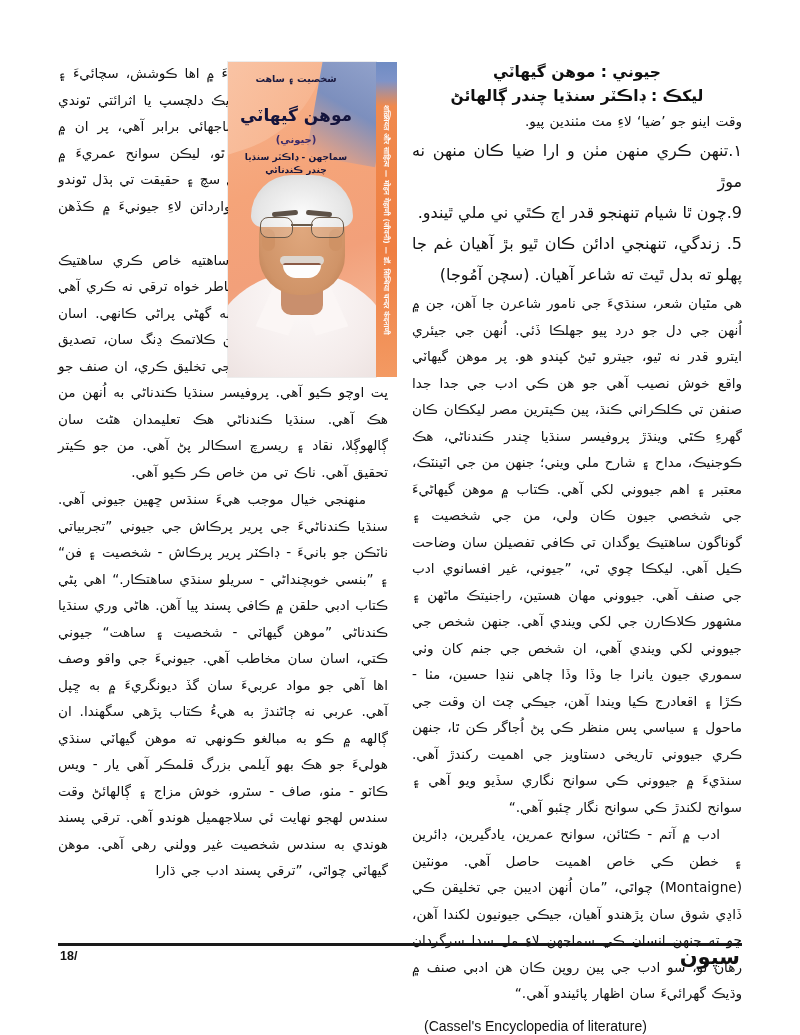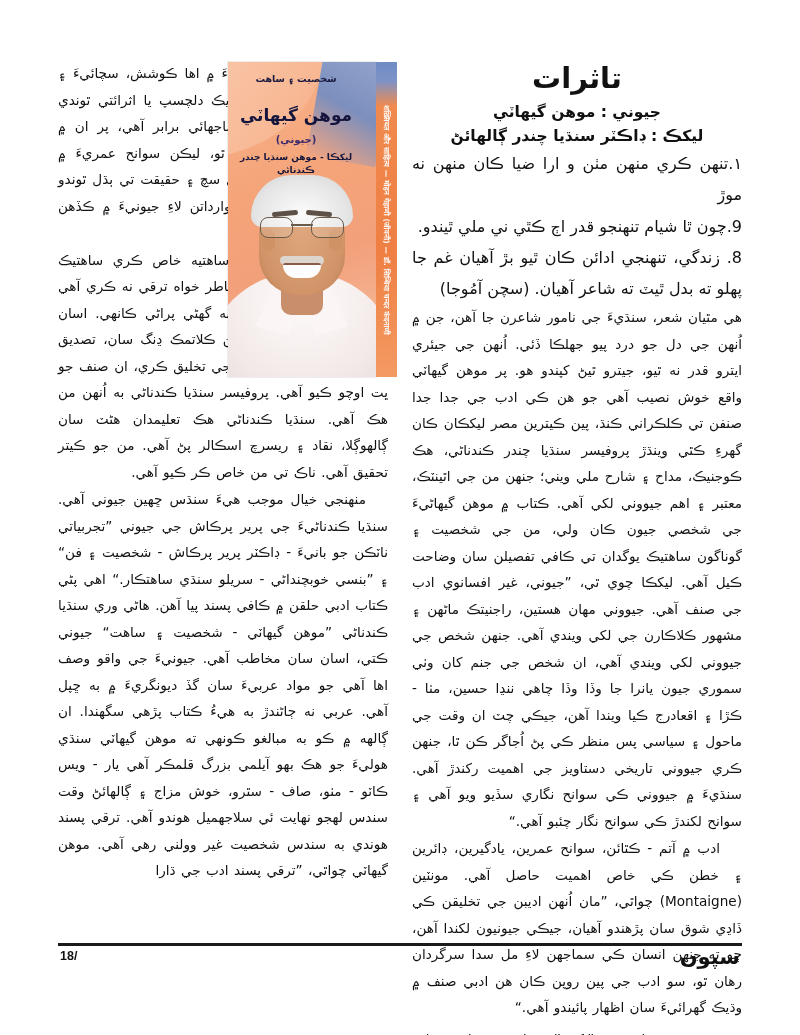--- a/index.html
+++ b/index.html
@@ -320,30 +320,30 @@
 </style>
 </head>
 <body>
 
 <div class="page">
 
   <div class="content">
 
     <div class="col col-right">
 
-      <h1 class="doc-title">تاثرات</h1>
 
       <div class="byline">جيوني : موهن گيهاٽي</div>
 
       <div class="byline">ليکڪ : ڊاڪٽر سنڌيا چندر ڳالهائڻ</div>
 
+      <p class="para">وقت اينو جو ’ضيا‘ لاءِ مٽ مٺندين پيو.</p>
 
       <p class="numbered">١.تنهن ڪري منهن مٺن و ارا ضيا ڪان منهن نه موڙ</p>
       <p class="numbered">9.چون ٿا شيام تنهنجو قدر اڄ ڪٿي ني ملي ٿيندو.</p>
-      <p class="numbered">8. زندگي، تنهنجي ادائن ڪان ٿيو بڙ آهيان غم جا    پهلو ته بدل ٿيٽ ته شاعر آهيان. (سچن آمُوجا)</p>
+      <p class="numbered">5. زندگي، تنهنجي ادائن ڪان ٿيو بڙ آهيان غم جا    پهلو ته بدل ٿيٽ ته شاعر آهيان. (سچن آمُوجا)</p>
 
       <p class="para">هي مٿيان شعر، سنڌيءَ جي نامور شاعرن جا آهن، جن ۾ اُنهن جي دل جو درد پيو جهلڪا ڏئي. اُنهن جي جيئري ايترو قدر نه ٿيو، جيترو ٿيڻ کپندو هو. پر موهن گيهاٽي واقع خوش نصيب آهي جو هن ڪي ادب جي جدا جدا صنفن تي ڪلڪراني ڪنڌ، پين ڪيترين مصر ليکڪان ڪان گهرءِ ڪٿي وينڌڙ پروفيسر سنڌيا چندر ڪندناڻي، هڪ ڪوجنيڪ، مداح ۽ شارح ملي ويني؛ جنهن من جي اٿينٽڪ، معتبر ۽ اهم جيووني لکي آهي. ڪتاب ۾ موهن گيهاڻيءَ جي شخصي جيون ڪان ولي، من جي شخصيت ۽ گوناگون ساهتيڪ يوگدان تي ڪافي تفصيلن سان وضاحت ڪيل آهي. ليکڪا چوي ٿي، ”جيوني، غير افسانوي ادب جي صنف آهي. جيووني مهان هستين، راجنيتڪ ماڻهن ۽ مشهور ڪلاڪارن جي لکي ويندي آهي. جنهن شخص جي جيووني لکي ويندي آهي، ان شخص جي جنم کان وٺي سموري جيون يانرا جا وڏا وڏا چاهي ننڍا حسين، مٺا - ڪڙا ۽ اقعادرج ڪيا ويندا آهن، جيڪي چٽ ان وقت جي ماحول ۽ سياسي پس منظر ڪي پڻ اُجاگر ڪن ٿا، جنهن ڪري جيووني تاريخي دستاويز جي اهميت رکندڙ آهي. سنڌيءَ ۾ جيووني ڪي سوانح نگاري سڏيو ويو آهي ۽ سوانح لکندڙ ڪي سوانح نگار چئبو آهي.“</p>
 
       <p class="para indent">ادب ۾ آتم - ڪٿائن، سوانح عمرين، يادگيرين، ڊائرين ۽ خطن ڪي خاص اهميت حاصل آهي. مونٽين (Montaigne) چواٿي، ”مان اُنهن اديبن جي تخليقن ڪي ڏاڍي شوق سان پڙهندو آهيان، جيڪي جيونيون لکندا آهن، ڇو ته جنهن انسان ڪي سماجهن لاءِ مل سدا سرگردان رهان ٿو، سو ادب جي پين روپن ڪان هن ادبي صنف ۾ وڌيڪ گهرائيءَ سان اظهار پائيندو آهي.“</p>
 
       <p class="latin">(Cassel's Encyclopedia of literature)</p>
 
       <p class="para">جيتوٽيڪ سمورو ادب ٿي، انسان ڪي سمجهڻ جي</p>
     </div>
 
@@ -361,21 +361,21 @@
       <div class="cover">
         <div class="swoosh-a"></div>
         <div class="swoosh-b"></div>
 
         <div class="cover-text">
           <div class="cover-kicker">شخصيت ۽ ساهت</div>
           <div class="cover-name">
             <span>موهن گيهاٽي</span>
             <span class="paren">(جيوني)</span>
           </div>
-          <div class="cover-author">ليکڪا - موهن سنڌيا چندر ڪندناڻي</div>
+          <div class="cover-author">سماجهن - ڊاڪٽر سنڌيا چندر ڪندناڻي</div>
         </div>
 
         <div class="portrait">
           <div class="shirt"></div>
           <div class="collar-l"></div>
           <div class="collar-r"></div>
           <div class="neck"></div>
           <div class="head"></div>
           <div class="ear-l"></div>
           <div class="ear-r"></div>

